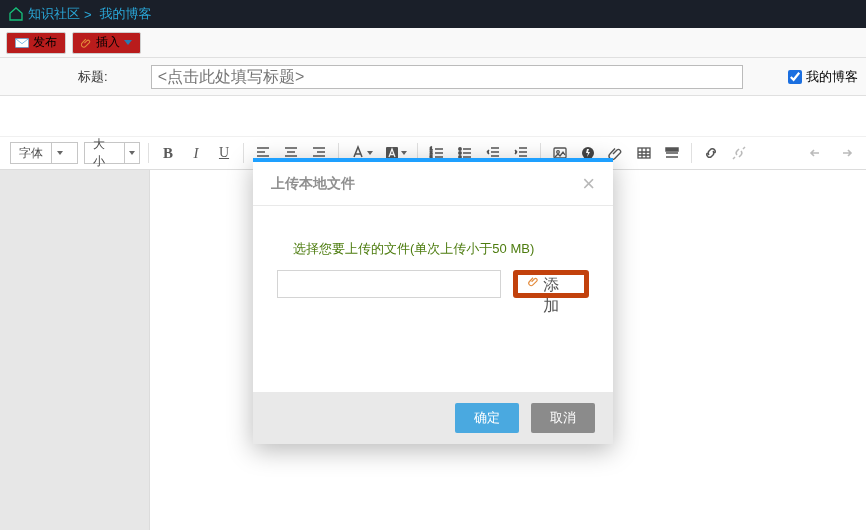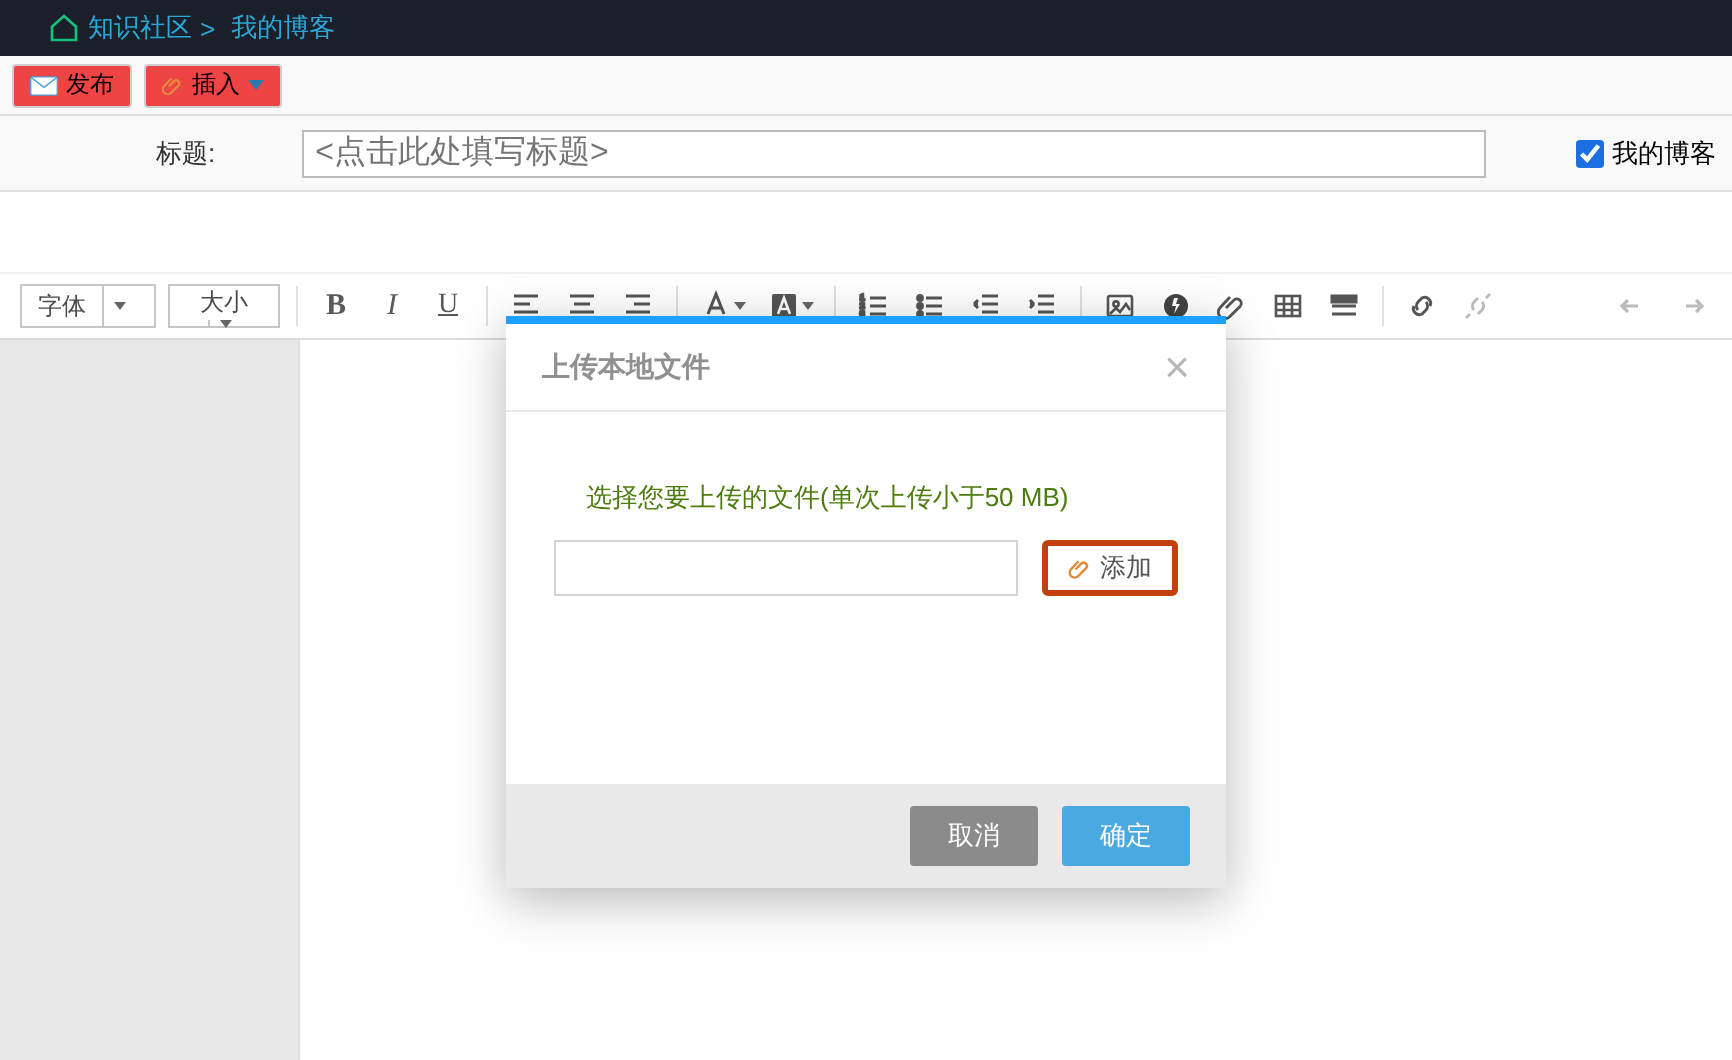--- a/index.html
+++ b/index.html
@@ -1,46 +1,46 @@
 <!DOCTYPE html>
 <html><head>
 <meta charset="utf-8">
 <style>
   * { box-sizing: border-box; margin: 0; padding: 0; }
   html, body { width: 866px; height: 530px; font-family: "Helvetica Neue", Arial, "PingFang SC", "Microsoft YaHei", sans-serif; overflow: hidden; }
   body { background: #fff; }
 
   
-  .topbar { background: #1a1f29; height: 28px; display: flex; align-items: center; padding: 0 24px; font-size: 13px; color: #2aa7d8; }
+  .topbar { background: #1a1f29; height: 28px; display: flex; align-items: center; padding: 0 8px; font-size: 13px; color: #2aa7d8; }
   .topbar .home-icon svg { width: 16px; height: 16px; display: block; }
   .topbar .crumb { margin-left: 4px; }
   .topbar .sep { margin: 0 4px; color: #2aa7d8; }
 
   
   .strip { background: #f9f9f9; border-bottom: 1px solid #e0e0e0; height: 30px; display: flex; align-items: center; padding: 0 6px; }
-  .btn-small { display: inline-flex; align-items: center; border: 1px solid #cfcfcf; background: #ef4444; border-radius: 2px; height: 22px; padding: 0 8px; font-size: 12px; margin-right: 6px; cursor: default; }
+  .btn-small { display: inline-flex; align-items: center; border: 1px solid #cfcfcf; background: #b91c1c; border-radius: 2px; height: 22px; padding: 0 8px; font-size: 12px; margin-right: 6px; cursor: default; }
   .btn-small .mail-icon svg { width: 14px; height: 10px; display: block; margin-right: 4px; }
   .btn-small .attach-icon svg { width: 11px; height: 11px; display: block; margin-right: 4px; }
   .btn-small .caret { width: 0; height: 0; border-left: 4px solid transparent; border-right: 4px solid transparent; border-top: 5px solid #2a7ab0; margin-left: 4px; }
 
   
   .titlerow { background: #f9f9f9; border-bottom: 1px solid #e0e0e0; height: 38px; display: flex; align-items: center; padding: 0 8px; font-size: 13px; gap: 37px; }
   .titlerow .tlabel { color: #333; margin-left: 70px; margin-right: 6px; }
   .titlerow .tinput { flex: 1; height: 24px; border: 1px solid #bbb; background: #fff; padding: 0 6px; font-size: 16px; color: #444; }
   .titlerow .chk { display: flex; align-items: center; margin-left: 8px; }
   .titlerow .chk input { width: 14px; height: 14px; margin-right: 4px; accent-color: #1b6fe0; }
 
   
   .edtoolbar { border-bottom: 1px solid #dcdcdc; border-top: 1px solid #f0f0f0; height: 34px; display: flex; align-items: center; padding: 0 10px; gap: 6px; background: #fff; margin-top: 40px; }
   .sel { display: inline-flex; align-items: center; border: 1px solid #c6c6c6; background: #fff; height: 22px; font-size: 12px; color: #4a4a4a; cursor: default; }
   .sel .sel-lbl { padding: 0 8px; display:inline-block; }
   .sel .sel-btn { width: 16px; height: 100%; border-left: 1px solid #c6c6c6; display: inline-flex; align-items: center; justify-content: center; }
   .sel .sel-btn .tri { width: 0; height: 0; border-left: 3px solid transparent; border-right: 3px solid transparent; border-top: 4px solid #666; }
   .sel-font { width: 68px; }
-  .sel-size { width: 56px; flex-direction: column; }
+  .sel-size { width: 56px; }
   .divider { width: 1px; height: 20px; background: #e0e0e0; margin: 0 2px; }
   .tbtn { width: 22px; height: 22px; display: inline-flex; align-items: center; justify-content: center; color: #5a5a5a; cursor: default; }
   .tbtn svg { width: 16px; height: 16px; display: block; }
   .tbtn.wide { width: 28px; }
   .tri-sm { width:0;height:0;border-left:3px solid transparent;border-right:3px solid transparent;border-top:4px solid #666; margin-left:1px; }
   .spacer { flex: 1; }
   .tbtn.mute { color: #bdbdbd; }
   .tbtn .glyph-bold { font-weight: 700; font-family: Georgia, serif; font-size: 15px; }
   .tbtn .glyph-italic { font-style: italic; font-family: Georgia, serif; font-size: 15px; }
   .tbtn .glyph-underline { text-decoration: underline; font-family: Georgia, serif; font-size: 14px; }
@@ -54,21 +54,21 @@
   .overlay { position: absolute; inset: 0; display: flex; align-items: flex-start; justify-content: center; }
   .modal { margin-top: 158px; width: 360px; background: #fff; box-shadow: 0 6px 24px rgba(0,0,0,0.28); }
   .modal .mstripe { height: 4px; background: #1ea0ff; }
   .modal .mhead { height: 44px; display: flex; align-items: center; justify-content: space-between; padding: 0 18px; border-bottom: 1px solid #e9e9e9; }
   .modal .mtitle { font-size: 14px; color: #909090; font-weight: bold; }
   .modal .mclose { color: #b8b8b8; font-size: 22px; line-height: 1; cursor: default; }
   .modal .mbody { padding: 34px 24px 46px 24px; min-height: 186px; }
   .modal .mdesc { font-size: 13px; color: #4d7c0f; margin-bottom: 12px; margin-left: 16px; }
   .modal .mrow { display: flex; align-items: center; gap: 12px; }
   .modal .minput { width: 232px; height: 28px; border: 1px solid #d4d4d4; background: #fff; }
-  .modal .addbtn { height: 28px; display: inline-flex; align-items: center; border: 3px solid #c2410c; border-radius: 3px; padding: 0 10px; font-size: 13px; color: #555; background: #fff; cursor: default; }
+  .modal .addbtn { height: 28px; display: inline-flex; border: 5px solid #c2410c; border-radius: 3px; padding: 0 10px; font-size: 16px; color: #555; background: #fff; cursor: default; }
   .modal .addbtn svg { width: 12px; height: 12px; margin-right: 4px; }
   .modal .mfoot { background: #e9e9e9; height: 52px; display: flex; align-items: center; justify-content: flex-end; gap: 12px; padding: 0 18px; }
   .mbtn { height: 30px; min-width: 64px; border: none; border-radius: 2px; font-size: 13px; color: #fff; display: inline-flex; align-items: center; justify-content: center; padding: 0 16px; cursor: default; }
   .mbtn.ok { background: #4aa9e0; }
   .mbtn.cancel { background: #8b8b8b; }
 </style>
 </head>
 <body>
 
 <div class="topbar">
@@ -268,17 +268,17 @@
         <div class="minput"></div>
         <span class="addbtn">
           <svg viewBox="0 0 16 16" fill="none" stroke="#e38a3a" stroke-width="1.6">
               <path d="M5 9l4-4a2.2 2.2 0 0 1 3.1 3.1l-5.3 5.3a3.3 3.3 0 0 1-4.7-4.7L7 3.5"></path>
             </svg>
           <span>添加</span>
         </span>
       </div>
     </div>
     <div class="mfoot">
+      <button class="mbtn ok">确定</button>
       <button class="mbtn cancel">取消</button>
-      <button class="mbtn ok">确定</button>
     </div>
   </div>
 </div>
 
 </body></html>

